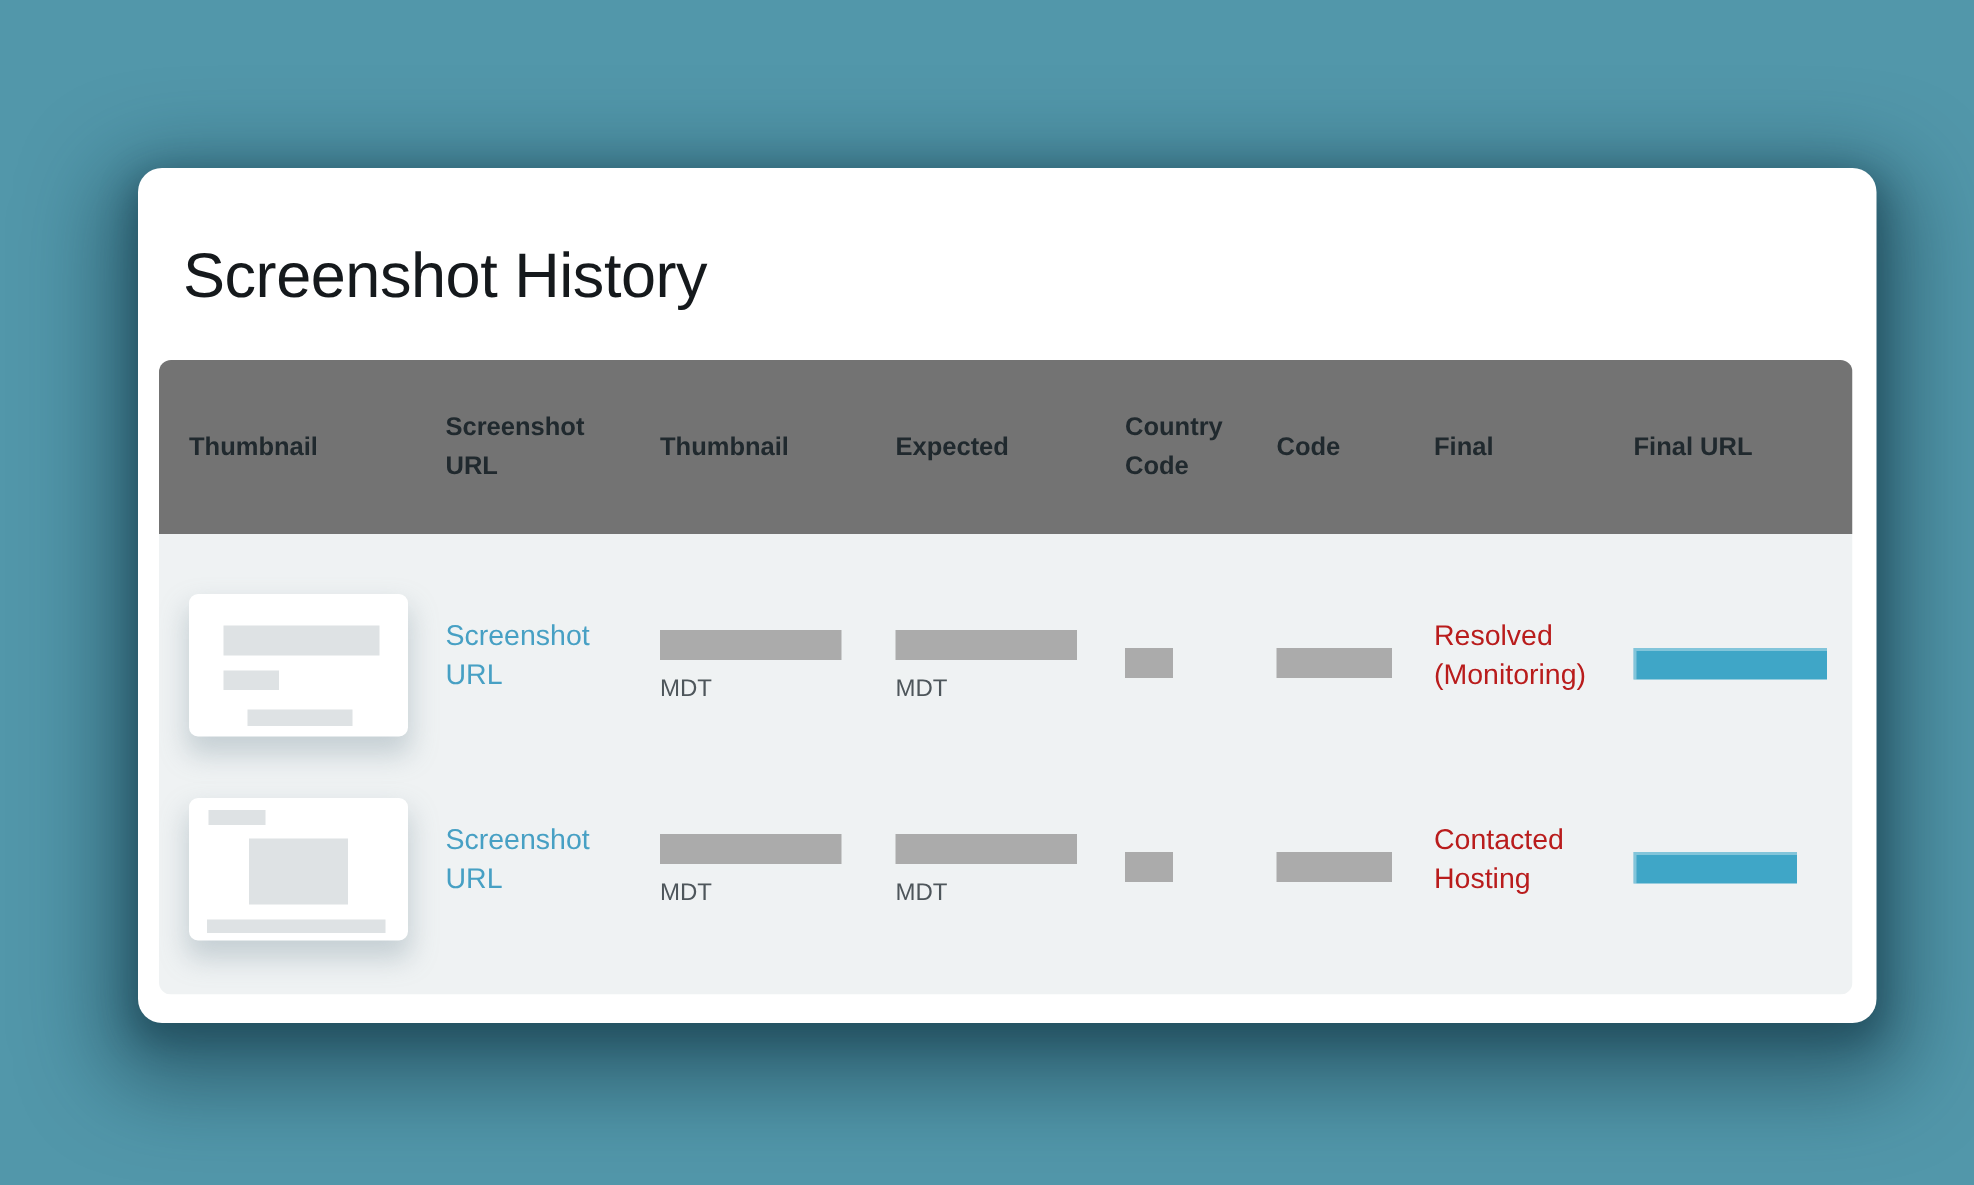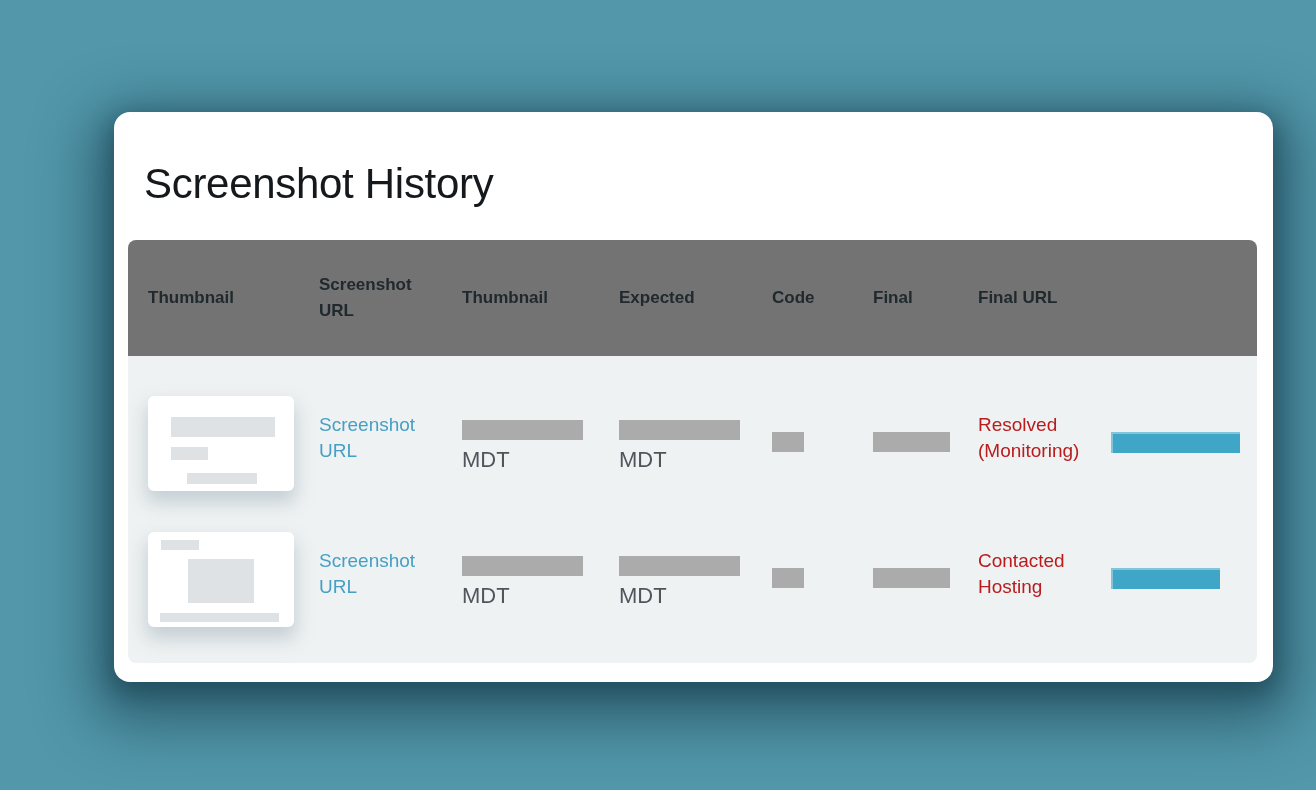--- a/index.html
+++ b/index.html
@@ -9,21 +9,21 @@
   body {
     width: 1316px;
     height: 790px;
     overflow: hidden;
     background: #5297aa;
     font-family: "Liberation Sans", "DejaVu Sans", sans-serif;
     position: relative;
   }
   .card {
     position: absolute;
-    left: 114px;
+    left: 92px;
     top: 112px;
     width: 1159px;
     height: 570px;
     background: #ffffff;
     border-radius: 16px;
     box-shadow: 0 20px 55px 22px rgba(14, 48, 62, 0.50),
                 0 8px 22px 4px rgba(14, 48, 62, 0.38);
   }
   .page-title {
     margin: 0;
@@ -83,21 +83,21 @@
     font-size: 19px;
     line-height: 26px;
     color: #b91c1c;
   }
   .status-text {
     display: inline-block;
     max-width: 120px;
   }
   .tz-label {
     margin-top: 8px;
-    font-size: 22px;
+    font-size: 16px;
     line-height: 24px;
     color: #4e565b;
   }
   .bar {
     background: #ababab;
     height: 20px;
   }
   .bar-date    { width: 121px; }
   .bar-country { width: 32px;  }
   .bar-user    { width: 77px;  }
@@ -139,20 +139,21 @@
 <div class="card">
   <h1 class="page-title">Screenshot History</h1>
 
   <div class="table">
 
     <div class="grid-row thead">
       <div class="th">Thumbnail</div>
       <div class="th">Screenshot URL</div>
       <div class="th">Thumbnail</div>
       <div class="th">Expected</div>
+      <div class="th">Country Code</div>
       <div class="th">Code</div>
       <div class="th">Final</div>
       <div class="th">Final URL</div>
     </div>
 
     <div class="tbody">
 
       <div class="grid-row tr row-1">
         <div class="cell-thumb">
           <div class="thumb">

